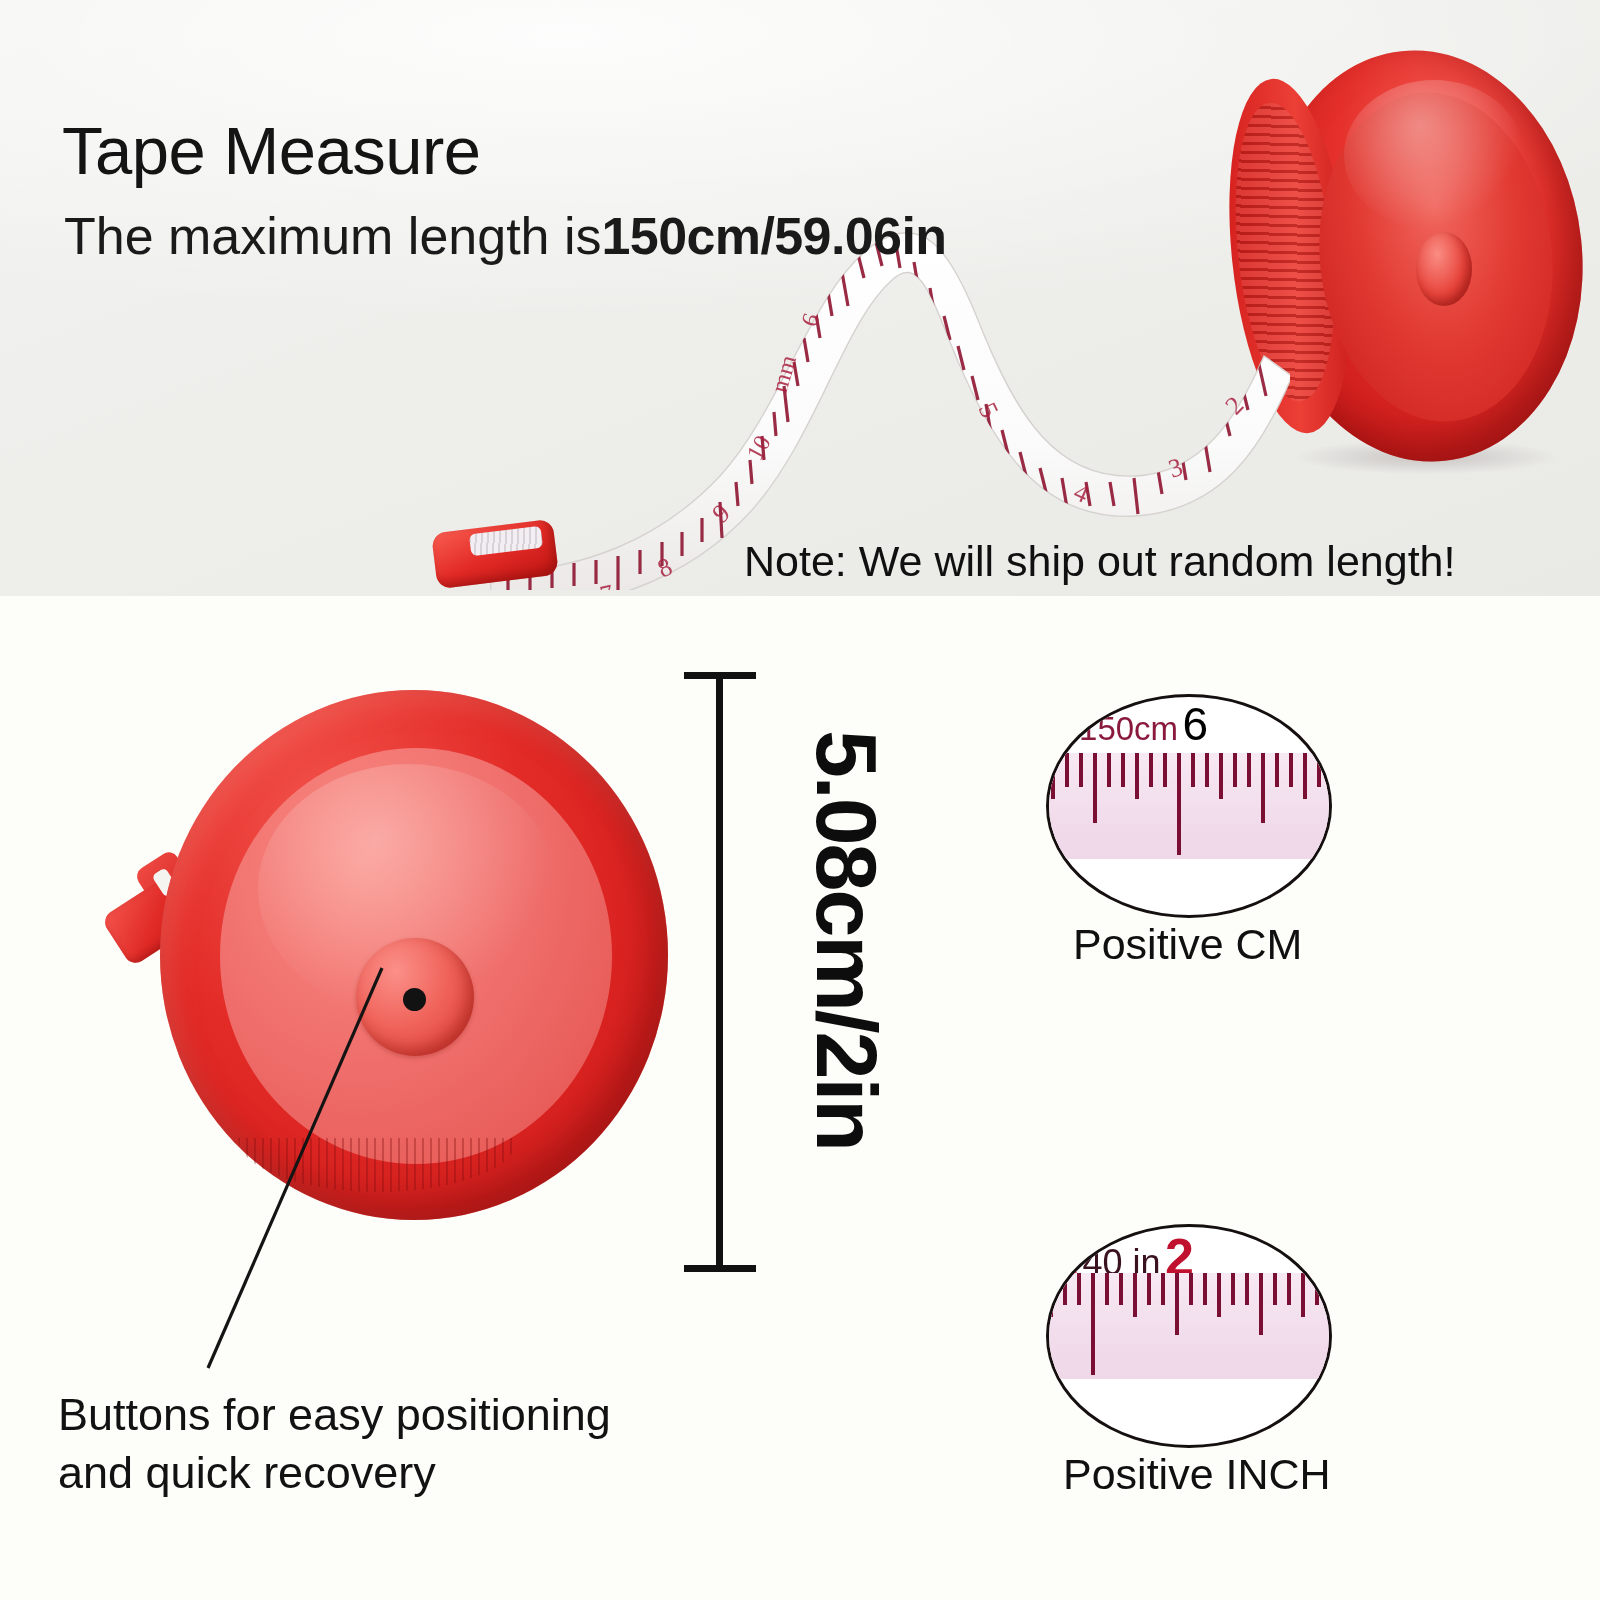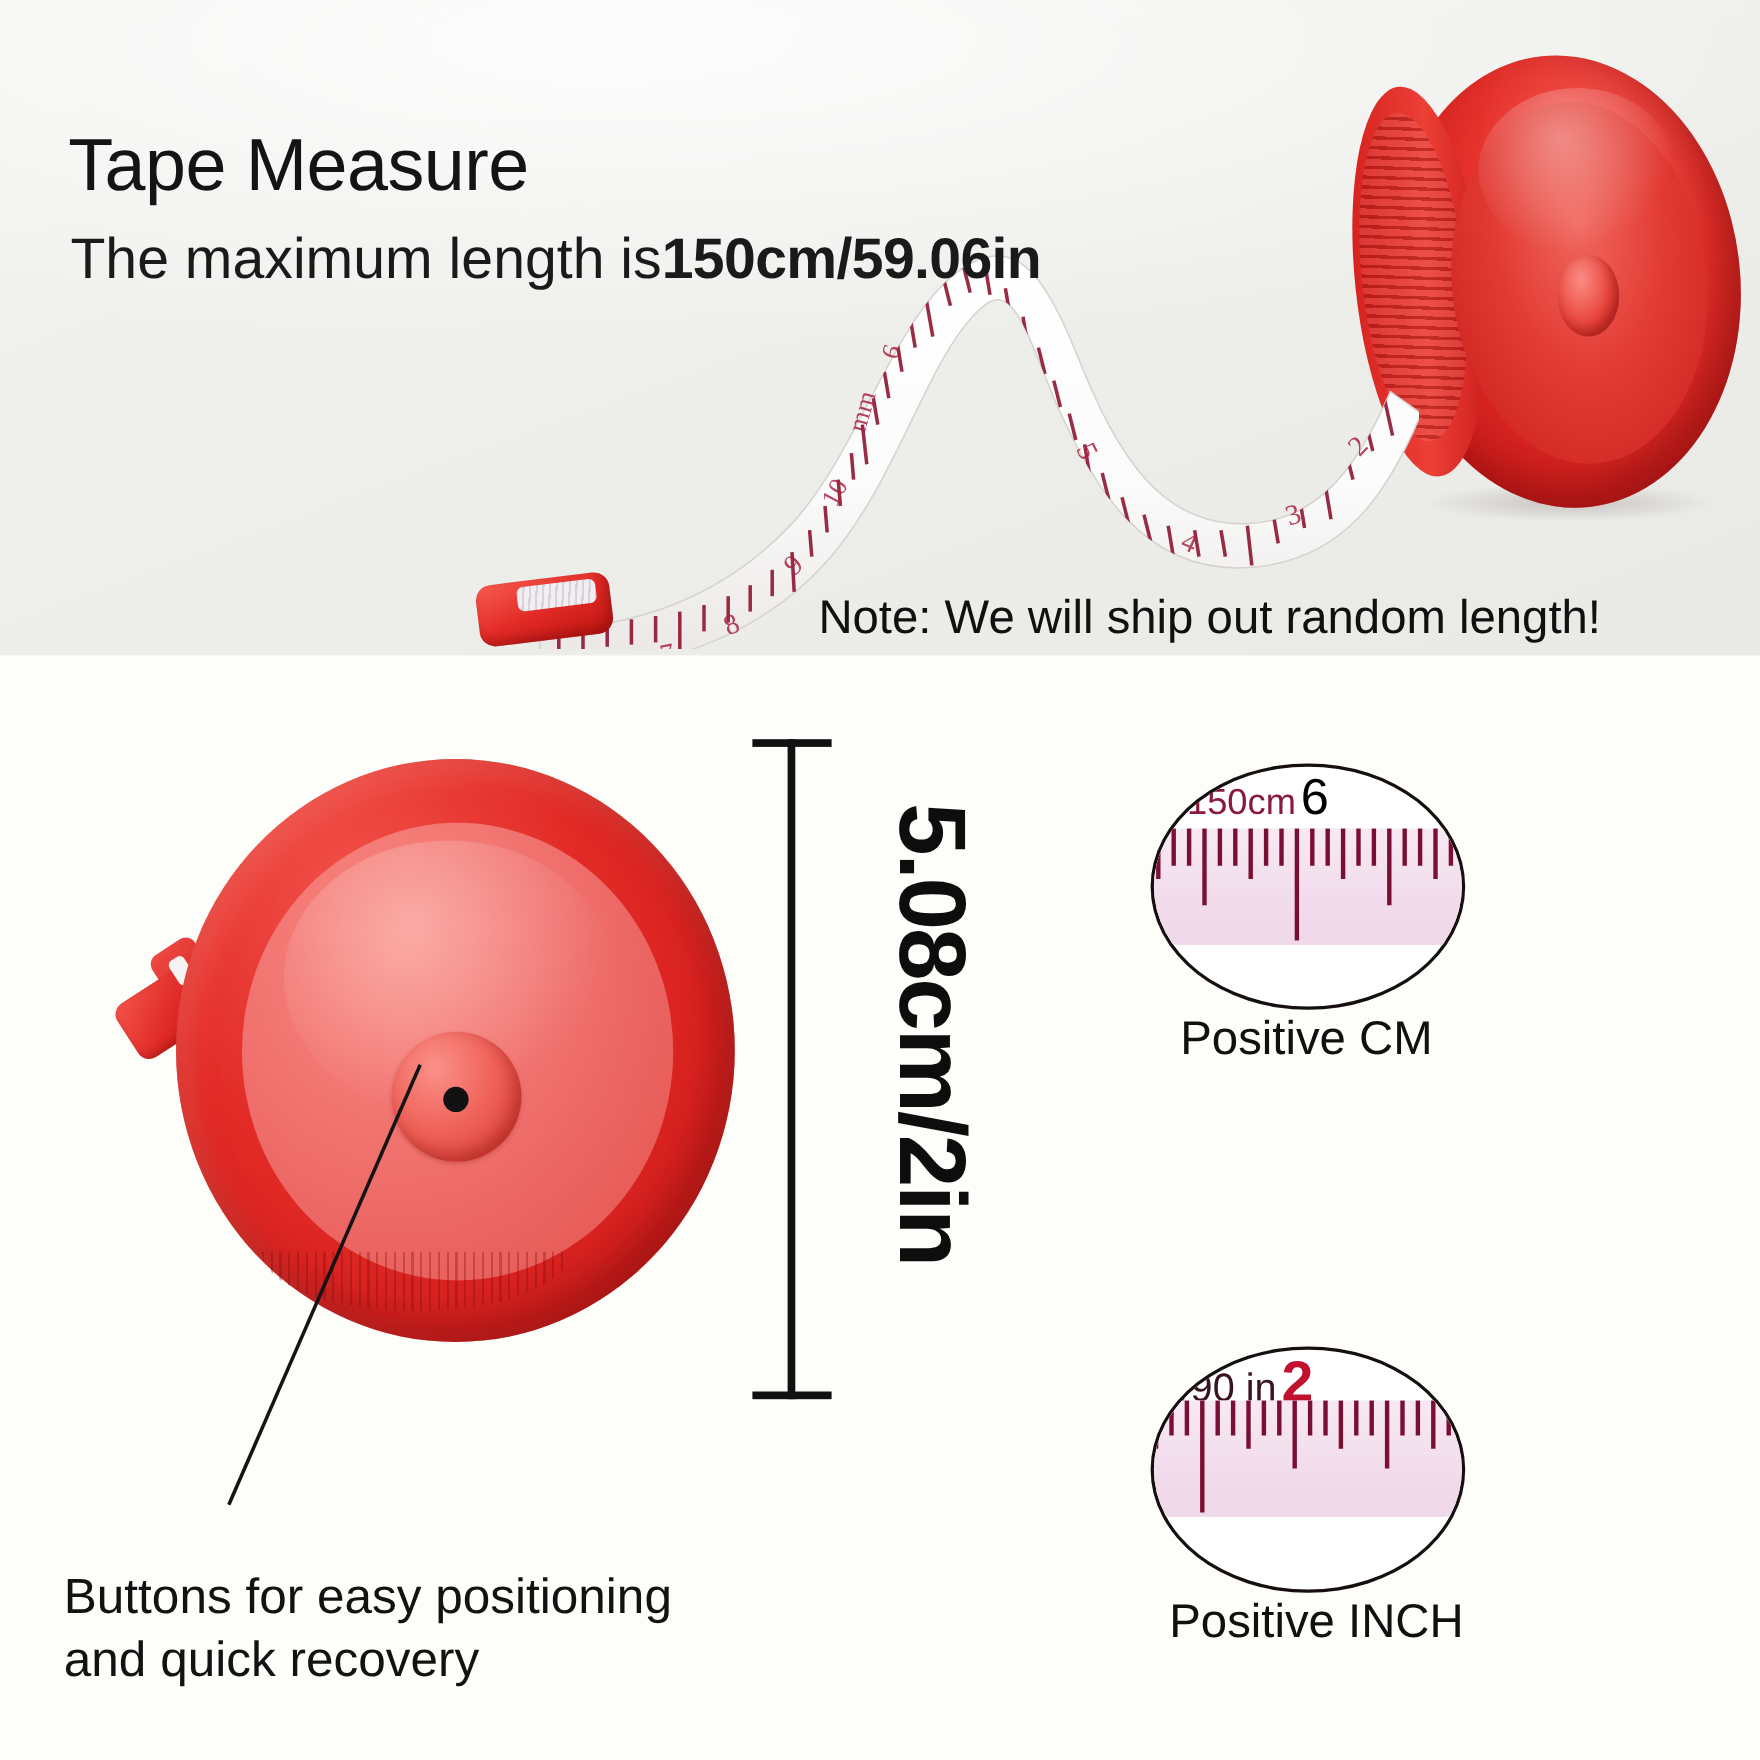--- a/index.html
+++ b/index.html
@@ -108,21 +108,20 @@
   }
 
   
   #case-caption {
     position: absolute;
     left: 58px; top: 1386px;
     font-size: 45px;
     line-height: 1.28;
     color: #121212;
     width: 640px;
-    margin-top: 36px;
   }
 
   
   #case-face {
     position: absolute;
     left: 108px; top: 668px;
     width: 560px; height: 580px;
   }
   #case-outer {
     position: absolute;
@@ -558,19 +557,19 @@
             <line x1="218" y1="0" x2="218" y2="62"></line>
             <line x1="232" y1="0" x2="232" y2="32"></line>
             <line x1="246" y1="0" x2="246" y2="32"></line>
             <line x1="260" y1="0" x2="260" y2="44"></line>
             <line x1="274" y1="0" x2="274" y2="32"></line>
             <line x1="288" y1="0" x2="288" y2="102"></line>
           </g>
         </svg>
       </div>
       <span class="lbl lbl-major-left">1</span>
-      <span class="lbl lbl-mid">90 in</span>
+      <span class="lbl lbl-mid">40 in</span>
       <span class="lbl lbl-major-right">2</span>
     </div>
   </div>
   <div id="cap-in" class="mag-caption">Positive INCH</div>
 
 </div>
 
 </body></html>

